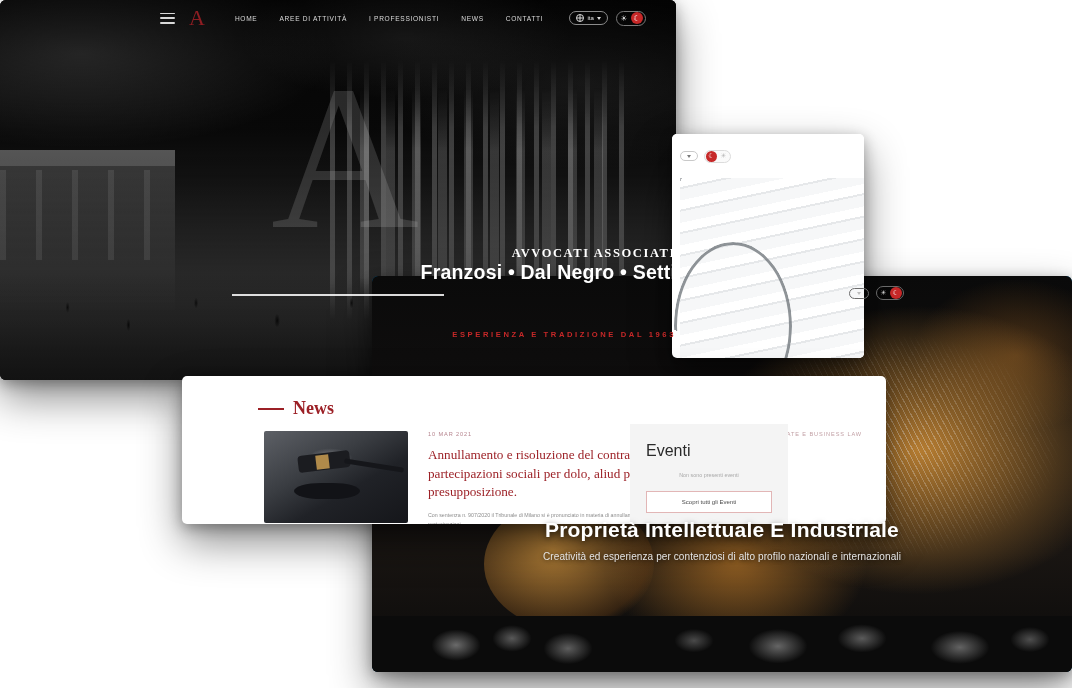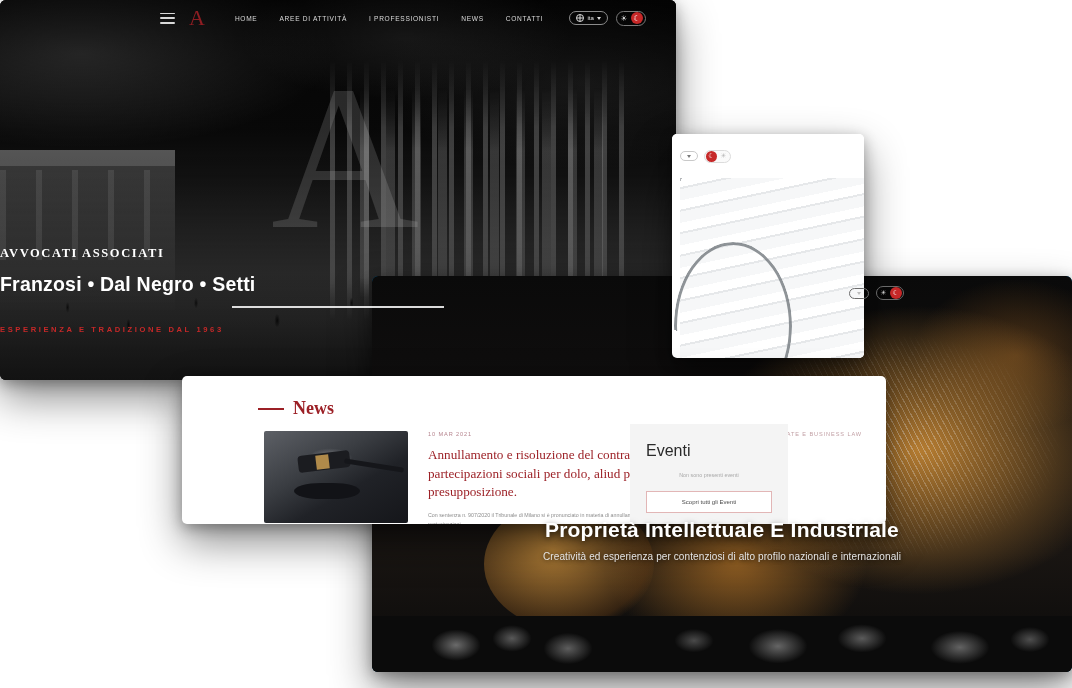--- a/index.html
+++ b/index.html
@@ -95,25 +95,25 @@
   .globe::after{ content:""; position:absolute; top:50%; left:0; width:100%; height:1px; background:#dcdcdc; transform:translateY(-50%); }
   .caret{ width:0;height:0;border-left:2.6px solid transparent;border-right:2.6px solid transparent;border-top:3px solid #dcdcdc; }
   .theme-toggle{
     display:flex; align-items:center; gap:2px; border:1px solid #7a7a7a; border-radius:10px;
     height:15px; padding:1px 2px; background:rgba(0,0,0,.25);
   }
   .tt-sun{ width:10px;height:10px;border-radius:50%; color:#d9d9d9; font-size:8px; display:flex;align-items:center;justify-content:center; }
   .tt-moon{ width:12px;height:12px;border-radius:50%; background:#c62828; display:flex;align-items:center;justify-content:center; color:#fff; font-size:8px; }
 
   
-  .hero-copy{ position:absolute; left:0; right:0; top:246px; text-align:left; z-index:5; }
+  .hero-copy{ position:absolute; left:0; right:0; top:246px; text-align:right; z-index:5; }
   .hero-kicker{ font-family:"Liberation Serif", serif; color:#fff; font-size:12.5px; letter-spacing:1.6px; font-weight:700; }
-  .hero-title{ color:#fff; font-size:19.5px; font-weight:700; letter-spacing:.2px; margin-top:12px; }
+  .hero-title{ color:#fff; font-size:19.5px; font-weight:700; letter-spacing:.2px; margin-top:0; }
   .hero-rule{ width:212px; height:1.5px; background:rgba(255,255,255,.85); margin:10px auto 0; }
-  .hero-tag{ color:#c62828; font-size:7.6px; letter-spacing:2.6px; font-weight:700; margin-top:17px; }
+  .hero-tag{ color:#c62828; font-size:7.6px; letter-spacing:2.6px; font-weight:700; margin-top:34px; }
 
   
   #win-doc{ left: 672px; top: 134px; width: 192px; height: 224px; border-radius:5px; background:#fff; }
   .doc-head{ height:44px; background:#fff; display:flex; align-items:center; justify-content:flex-start; padding-left:8px; gap:6px; }
   .doc-pill{ width:18px;height:10px;border:1px solid #c9c9c9;border-radius:6px;display:flex;align-items:center;justify-content:center; }
   .doc-pill .caret{ border-top-color:#7a7a7a; }
   .doc-toggle{ display:flex;align-items:center;gap:1px;border:1px solid #dcdcdc;border-radius:8px;height:13px;padding:1px; background:#fafafa; }
   .doc-toggle .m{ width:11px;height:11px;border-radius:50%;background:#c62828; display:flex;align-items:center;justify-content:center;color:#fff;font-size:7px; }
   .doc-toggle .s{ width:11px;height:11px;border-radius:50%;color:#bdbdbd;font-size:7px;display:flex;align-items:center;justify-content:center; }
   .doc-photo{

